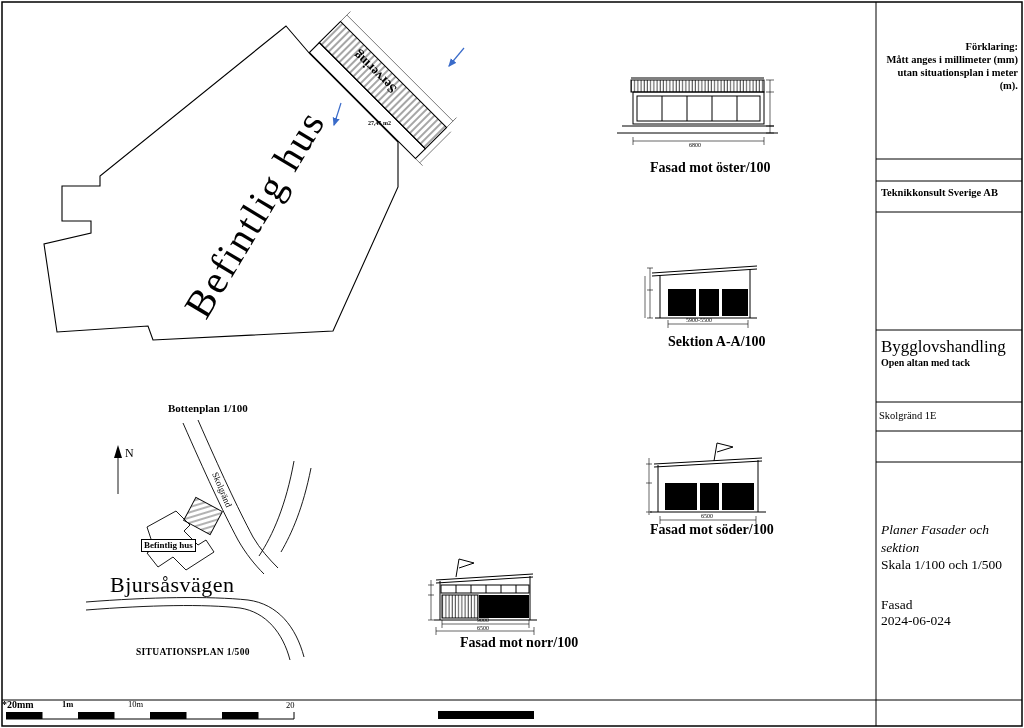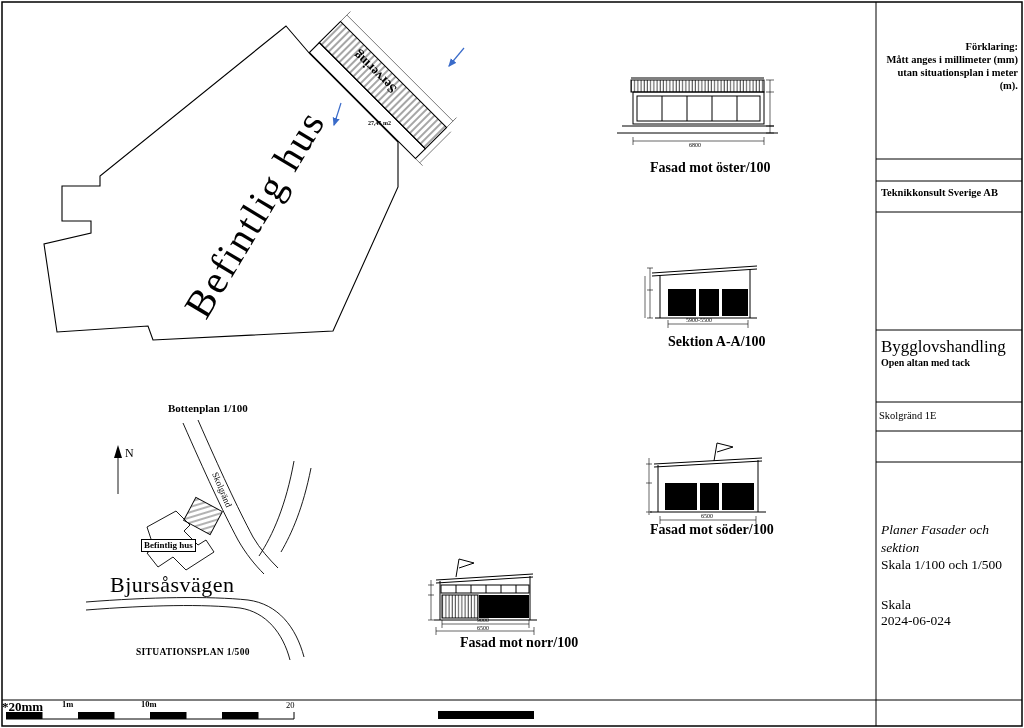--- a/index.html
+++ b/index.html
@@ -211,34 +211,34 @@
 <div class="lbl cap" style="left:668px;top:334px;">Sektion A-A/100</div>
 <div class="lbl tiny" style="left:686px;top:317px;">5900-5500</div>
 
 <div class="lbl cap" style="left:650px;top:522px;">Fasad mot söder/100</div>
 <div class="lbl tiny" style="left:701px;top:513px;">6500</div>
 
 <div class="lbl cap" style="left:460px;top:635px;">Fasad mot norr/100</div>
 <div class="lbl tiny" style="left:477px;top:617px;">9000</div>
 <div class="lbl tiny" style="left:477px;top:625px;">6500</div>
 
-<div class="lbl" style="left:2px;top:699px;font-size:13px;font-weight:bold;">*20mm</div>
+<div class="lbl" style="left:2px;top:699px;font-size:10px;font-weight:bold;">*20mm</div>
 <div class="lbl" style="left:62px;top:699px;font-size:8.5px;font-weight:bold;">1m</div>
-<div class="lbl" style="left:141px;top:699px;font-size:8.5px;font-weight:bold;">10m</div>
+<div class="lbl" style="left:128px;top:699px;font-size:8.5px;font-weight:normal;">10m</div>
 <div class="lbl" style="left:286px;top:700px;font-size:8.5px;font-weight:normal;">20</div>
 
 <div class="lbl wrap" style="left:881px;top:40px;width:137px;font-size:10.5px;font-weight:bold;line-height:1.25;text-align:right;">
   <div>Förklaring:</div>
   <div>Mått anges i millimeter (mm) utan situationsplan i meter (m).</div>
 </div>
 
 <div class="lbl" style="left:881px;top:187px;font-size:10.5px;font-weight:bold;">Teknikkonsult Sverige AB</div>
 
 <div class="lbl" style="left:881px;top:337px;font-size:17px;">Bygglovshandling</div>
 <div class="lbl wrap" style="left:881px;top:356px;width:112px;font-size:10px;line-height:1.3;font-weight:bold;">Open altan med tack</div>
 
 <div class="lbl" style="left:879px;top:410px;font-size:10.5px;font-weight:normal;">Skolgränd 1E</div>
 
 <div class="lbl wrap" style="left:881px;top:521px;width:122px;font-size:13.5px;line-height:1.3;font-style:italic;">Planer Fasader och sektion</div>
 <div class="lbl wrap" style="left:881px;top:556px;width:122px;font-size:13.5px;line-height:1.3;">Skala 1/100 och 1/500</div>
 
-<div class="lbl" style="left:881px;top:597px;font-size:13.5px;">Skala</div>
+<div class="lbl" style="left:881px;top:597px;font-size:13.5px;">Fasad</div>
 <div class="lbl" style="left:881px;top:613px;font-size:13.5px;">2024-06-024</div>
 
 </body></html>

